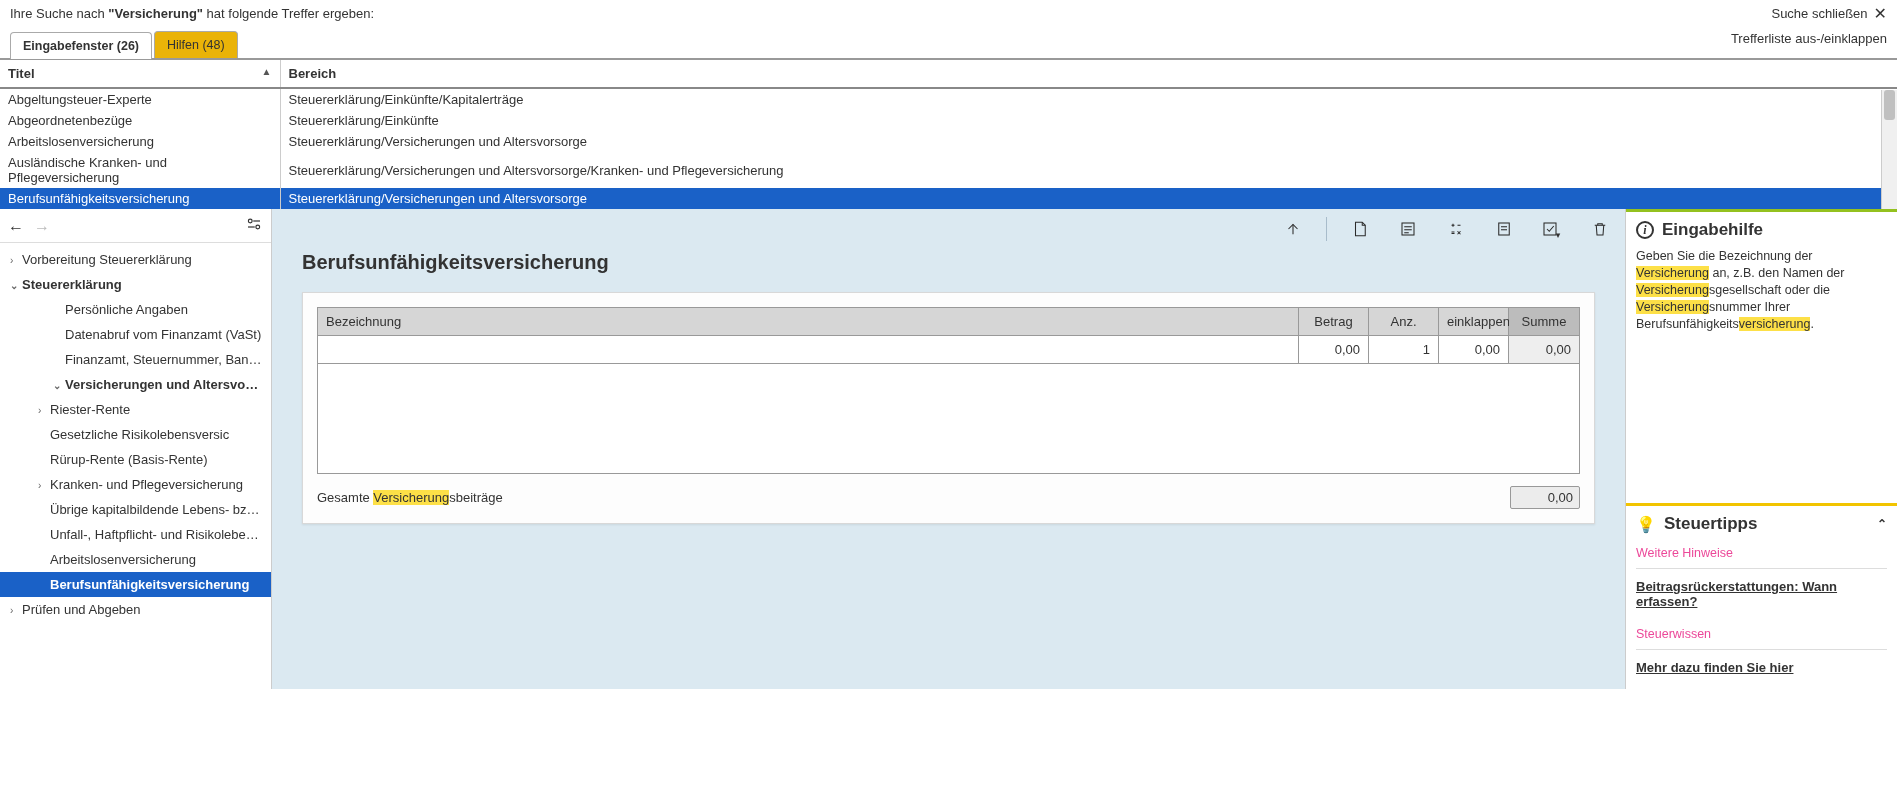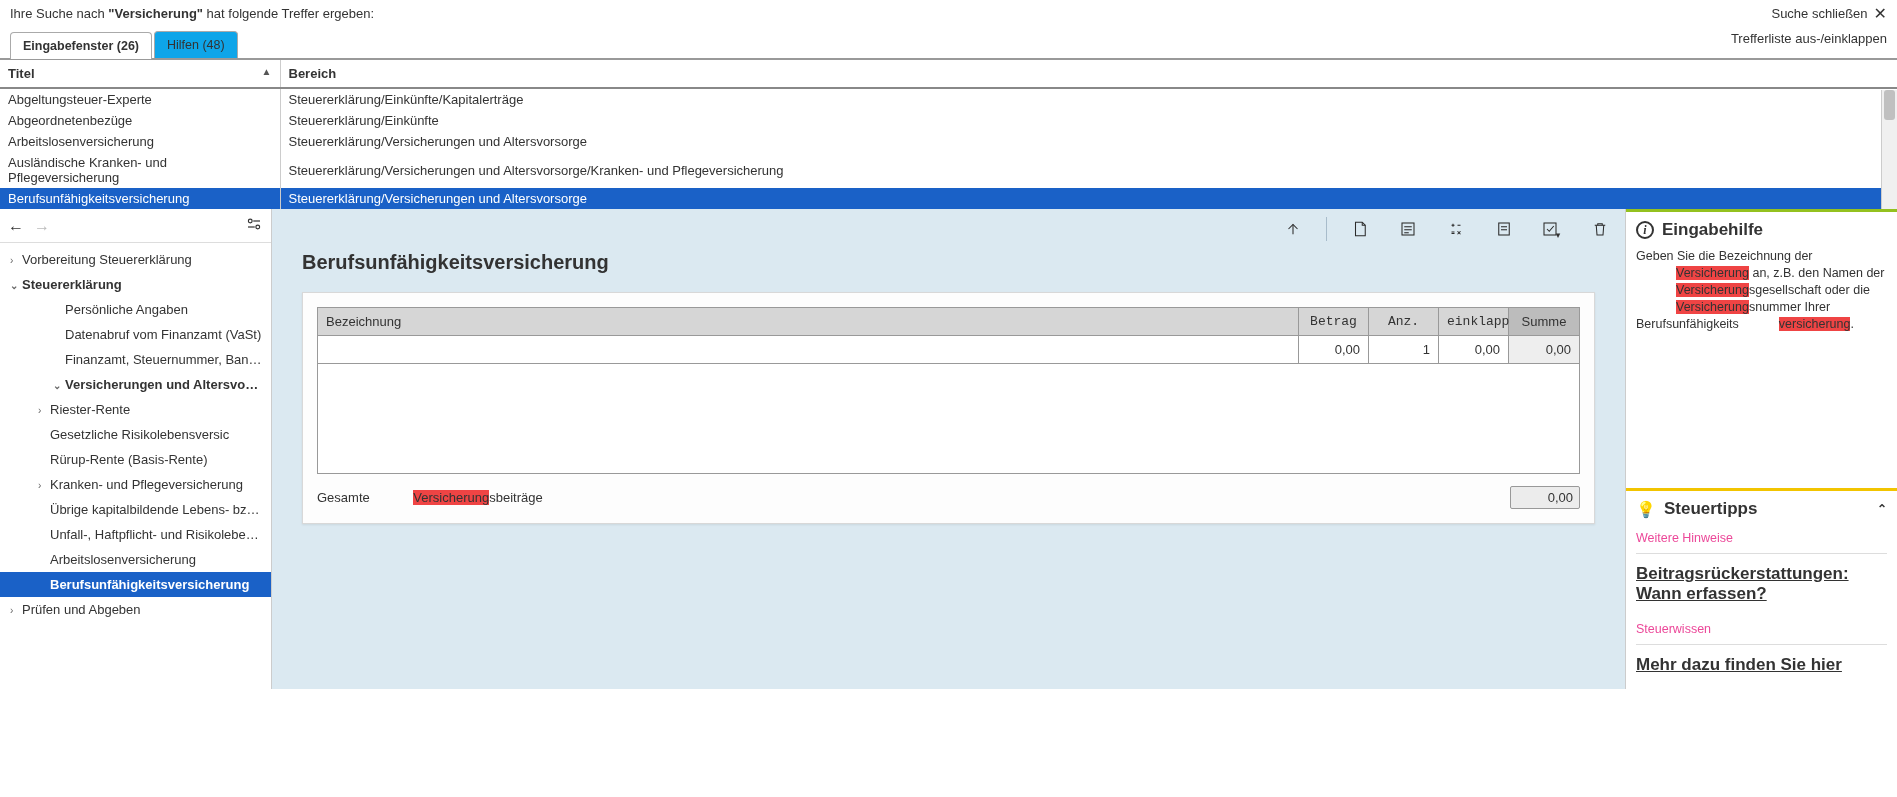--- a/index.html
+++ b/index.html
@@ -7,21 +7,21 @@
 
   
   .searchbar { display: flex; align-items: center; padding: 4px 10px; }
   .searchbar .msg { flex: 1; color: #333; }
   .searchbar .msg b { font-weight: bold; }
   .search-close { display: flex; align-items: center; gap: 6px; color: #333; cursor: pointer; }
   .search-close .x { font-size: 16px; }
 
   
   .tabrow { display: flex; align-items: flex-start; border-bottom: 2px solid #999; padding: 0 10px; margin-top: 4px; }
-  .tab { padding: 6px 12px; border: 1px solid #aaa; border-bottom: none; background: #0ea5e9; border-radius: 4px 4px 0 0; margin-right: 2px; cursor: pointer; font-size: 12.5px; }
+  .tab { padding: 6px 12px; border: 1px solid #aaa; border-bottom: none; background: #eab308; border-radius: 4px 4px 0 0; margin-right: 2px; cursor: pointer; font-size: 12.5px; }
   .tab.active { background: #fff; font-weight: bold; position: relative; top: 1px; }
   .tabrow .spacer { flex: 1; }
   .tabrow .collapse-link { color: #333; padding-bottom: 6px; cursor: pointer; }
 
   
   .results-wrap { position: relative; }
   .results-table { width: 100%; border-collapse: collapse; font-size: 13px; }
   .results-table th { text-align: left; padding: 6px 8px; border-bottom: 2px solid #888; background: #fff; font-weight: bold; }
   .results-table th .sort { float: right; font-size: 10px; color: #555; }
   .results-table td { padding: 3px 8px; }
@@ -58,47 +58,47 @@
 
   .center-body { padding: 0 30px 20px 30px; }
   .center-title { font-size: 20px; font-weight: bold; padding: 6px 0 18px 0; color: #333; }
   .card { background: #fdfdfd; border: 1px solid #d8d8d8; border-radius: 0; padding: 14px 14px 14px 14px; box-shadow: 0 1px 2px rgba(0,0,0,0.08); }
 
   .grid { border: 1px solid #999; width: 100%; }
   .grid-header { display: flex; background: #d6d6d6; }
   .grid-header .gh, .grid-row .gc { border-right: 1px solid #999; padding: 6px 8px; }
   .grid-header .gh:last-child, .grid-row .gc:last-child { border-right: none; }
   .gh-bez { flex: 1; }
-  .gh-n { width: 70px; text-align: center; font-family: Liberation Mono, monospace; }
+  .gh-n { width: 70px; text-align: center; }
   .gh-s { width: 70px; text-align: center; background: #bcbcbc; }
   .grid-row { display: flex; background: #fff; border-top: 1px solid #999; }
   .grid-row .gc { font-size: 13px; }
   .gc-bez { flex: 1; }
   .gc-n { width: 70px; text-align: right; }
   .gc-s { width: 70px; text-align: right; background: #eee; }
   .grid-body { height: 110px; background: #fff; border-top: 1px solid #999; }
 
   .totalrow { display: flex; align-items: center; margin-top: 12px; }
   .totalrow .lbl { flex: 1; }
   .totalrow .val { width: 70px; text-align: right; border: 1px solid #999; background: #ececec; padding: 3px 6px; border-radius: 2px; }
-  .hl { background: #ef4444; margin-left: 40px; }
+  .hl { background: #fde047; }
 
   
   .rightpanel { width: 272px; border-left: 1px solid #ccc; display: flex; flex-direction: column; background: #fff; }
   .rp-top { border-top: 3px solid #94c11f; padding: 8px 10px 10px 10px; }
   .rp-title { display: flex; align-items: center; gap: 8px; font-size: 17px; font-weight: bold; margin-bottom: 8px; }
   .rp-title .iicon { width: 18px; height: 18px; border: 2px solid #333; border-radius: 50%; display: inline-flex; align-items: center; justify-content: center; font-size: 12px; font-family: Georgia, serif; font-style: italic; }
   .rp-text { font-size: 12.5px; line-height: 1.35; }
   .rp-divider { flex: 1; }
   .rp-section { border-top: 3px solid #f2c400; padding: 8px 10px; }
   .rp-section-head { display: flex; align-items: center; gap: 8px; font-size: 17px; font-weight: bold; }
   .rp-section-head .bulb { font-size: 16px; }
   .rp-section-head .caret { margin-left: auto; font-size: 12px; }
   .rp-sub { font-size: 12.5px; color: #ec4899; padding-top: 12px; padding-bottom: 4px; }
-  .rp-link { font-size: 17px; font-weight: bold; text-decoration: underline; padding: 6px 0; cursor: pointer; display: block; }
+  .rp-link { font-size: 13px; font-weight: bold; text-decoration: underline; padding: 6px 0; cursor: pointer; display: block; }
   .rp-hr { border: none; border-top: 1px solid #ddd; margin: 4px 0; }
 </style>
 </head>
 <body>
 
 <div class="searchbar">
   <div class="msg">
     <span>Ihre Suche nach </span><b>"Versicherung"</b><span> hat folgende Treffer ergeben:</span>
   </div>
   <div class="search-close">

